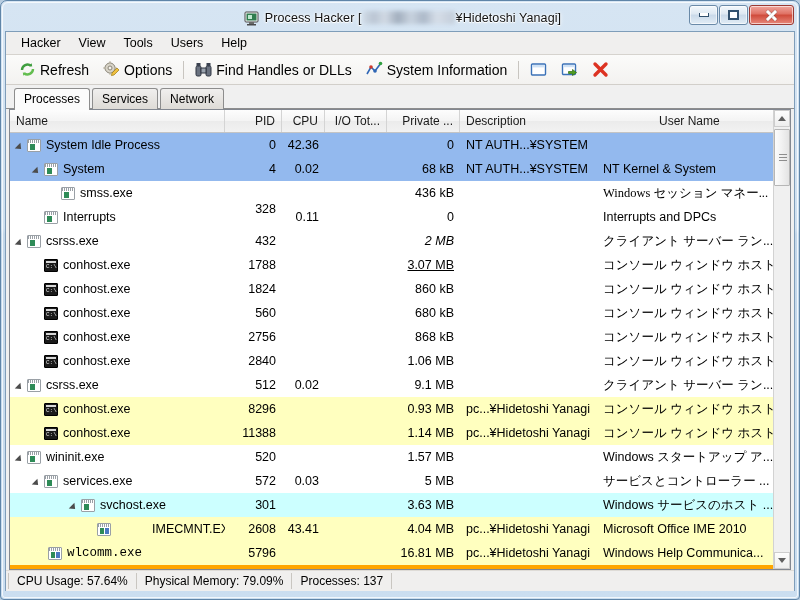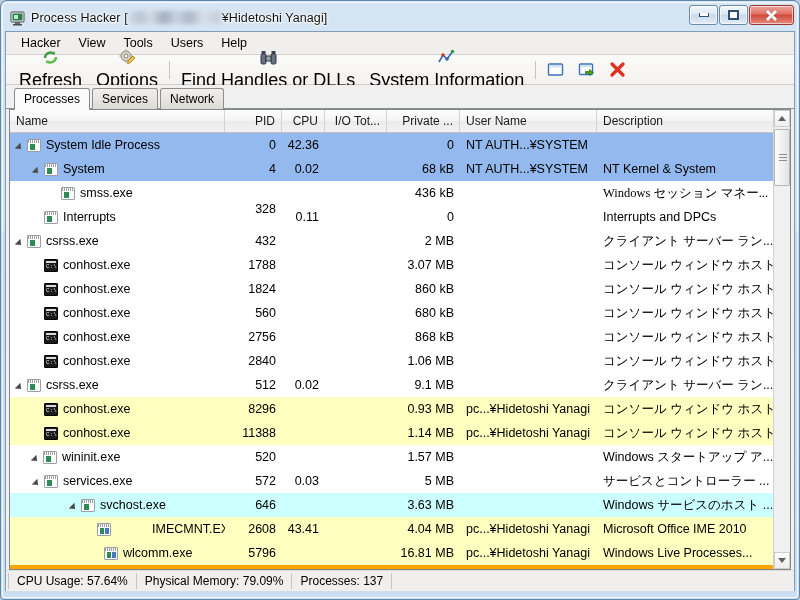--- a/index.html
+++ b/index.html
@@ -25,20 +25,21 @@
     border:1px solid rgba(255,255,255,.75); border-radius:6px 6px 3px 3px;
     pointer-events:none;
   }
 
   
   #titlebar {
     position: relative;
     height: 26px;
     display: flex; align-items: center;
     padding-left: 5px;
+    justify-content: center;
   }
   #app-icon {
     width:16px;height:16px;margin-right:5px;position:relative;flex:0 0 auto;
   }
   #title-text {
     font-size: 12.5px; color: #111; white-space: nowrap;
     text-shadow: 0 0 3px #fff, 0 0 5px #fff, 0 1px 0 #fff;
     letter-spacing: .1px;
   }
   #title-redact {
@@ -98,21 +99,21 @@
     font-size:12.5px; color:#000; padding:3px 9px; white-space:nowrap;
   }
 
   
   #toolbar {
     height:30px; display:flex; align-items:center;
     background:linear-gradient(180deg,#fbfbfa 0%,#f3f2f0 100%);
     border-bottom:1px solid #d2cfca;
     padding-left:6px;
   }
-  .tb-btn{ display:flex;align-items:center;gap:4px;padding:2px 7px;font-size:18px;color:#000;white-space:nowrap;flex-direction:column;}
+  .tb-btn{ display:flex;align-items:flex-end;gap:4px;padding:2px 7px;font-size:14px;color:#000;white-space:nowrap;}
   .tb-sep{ width:1px;height:18px;background:#c8c5c0;margin:0 4px;}
   .tbi{width:17px;height:17px;position:relative;flex:0 0 auto;}
 
   
   #tabstrip{
     height:24px;position:relative;background:#f0f0f0;
     padding-left:8px; display:flex; align-items:flex-end;
   }
   #tabstrip::after{
     content:"";position:absolute;left:0;right:0;bottom:0;height:1px;background:#8d8d8d;
@@ -378,22 +379,22 @@
     </div>
 
     <div id="listwrap">
 
       <div id="hdr">
           <div class="hc" style="width: 215px;">Name</div>
           <div class="hc r" style="width: 57px;">PID</div>
           <div class="hc r" style="width: 43px;">CPU</div>
           <div class="hc r" style="width: 62px;">I/O Tot...</div>
           <div class="hc r" style="width: 73px;">Private ...</div>
+          <div class="hc" style="width: 178px; flex: 1 1 0%; border-right: none;">Description</div>
           <div class="hc" style="width: 137px;">User Name</div>
-          <div class="hc" style="width: 178px; flex: 1 1 0%; border-right: none;">Description</div>
         </div>
 
       <div id="rows">
           <div class="row sel">
             <div class="cell" style="width: 215px; padding-left: 6px;">
               <span class="tri open"></span>
               <span class="ico app"></span>
               <span>System Idle Process</span>
             </div>
             <div class="cell r" style="width: 57px;">0</div>
@@ -444,34 +445,34 @@
           </div>
           <div class="row">
             <div class="cell" style="width: 215px; padding-left: 6px;">
               <span class="tri open"></span>
               <span class="ico app"></span>
               <span>csrss.exe</span>
             </div>
             <div class="cell r" style="width: 57px;">432</div>
             <div class="cell r" style="width: 43px;"></div>
             <div class="cell r" style="width: 62px;"></div>
-            <div class="cell r" style="width: 73px;">2 MB</div>
+            <div class="cell r" style="width: 73px; font-style: italic;">2 MB</div>
             <div class="cell" style="width: 137px;"></div>
             <div class="cell" style="width: 178px; flex: 1 1 0%;">クライアント サーバー ラン...</div>
           </div>
           <div class="row">
             <div class="cell" style="width: 215px; padding-left: 23px;">
               <span class="tri"></span>
               <span class="ico con"></span>
               <span>conhost.exe</span>
             </div>
             <div class="cell r" style="width: 57px;">1788</div>
             <div class="cell r" style="width: 43px;"></div>
             <div class="cell r" style="width: 62px;"></div>
-            <div class="cell r" style="width: 73px;">3.07 MB</div>
+            <div class="cell r" style="width: 73px; text-decoration: underline;">3.07 MB</div>
             <div class="cell" style="width: 137px;"></div>
             <div class="cell" style="width: 178px; flex: 1 1 0%;">コンソール ウィンドウ ホスト</div>
           </div>
           <div class="row">
             <div class="cell" style="width: 215px; padding-left: 23px;">
               <span class="tri"></span>
               <span class="ico con"></span>
               <span>conhost.exe</span>
             </div>
             <div class="cell r" style="width: 57px;">1824</div>
@@ -553,21 +554,21 @@
               <span>conhost.exe</span>
             </div>
             <div class="cell r" style="width: 57px;">11388</div>
             <div class="cell r" style="width: 43px;"></div>
             <div class="cell r" style="width: 62px;"></div>
             <div class="cell r" style="width: 73px;">1.14 MB</div>
             <div class="cell" style="width: 137px;">pc...¥Hidetoshi Yanagi</div>
             <div class="cell" style="width: 178px; flex: 1 1 0%;">コンソール ウィンドウ ホスト</div>
           </div>
           <div class="row">
-            <div class="cell" style="width: 215px; padding-left: 22px;">
+            <div class="cell" style="width: 215px; padding-left: 6px;">
               <span class="tri open"></span>
               <span class="ico app"></span>
               <span>wininit.exe</span>
             </div>
             <div class="cell r" style="width: 57px;">520</div>
             <div class="cell r" style="width: 43px;"></div>
             <div class="cell r" style="width: 62px;"></div>
             <div class="cell r" style="width: 73px;">1.57 MB</div>
             <div class="cell" style="width: 137px;"></div>
             <div class="cell" style="width: 178px; flex: 1 1 0%;">Windows スタートアップ ア...</div>
@@ -584,52 +585,52 @@
             <div class="cell r" style="width: 73px;">5 MB</div>
             <div class="cell" style="width: 137px;"></div>
             <div class="cell" style="width: 178px; flex: 1 1 0%;">サービスとコントローラー ...</div>
           </div>
           <div class="row c">
             <div class="cell" style="width: 215px; padding-left: 60px;">
               <span class="tri open"></span>
               <span class="ico app"></span>
               <span>svchost.exe</span>
             </div>
-            <div class="cell r" style="width: 57px;">646</div>
+            <div class="cell r" style="width: 57px;">301</div>
             <div class="cell r" style="width: 43px;"></div>
             <div class="cell r" style="width: 62px;"></div>
             <div class="cell r" style="width: 73px;">3.63 MB</div>
             <div class="cell" style="width: 137px;"></div>
             <div class="cell" style="width: 178px; flex: 1 1 0%;">Windows サービスのホスト ...</div>
           </div>
           <div class="row y">
             <div class="cell" style="width: 215px; padding-left: 40px; gap: 36px;">
               <span class="tri"></span>
               <span class="ico off"></span>
               <span>IMECMNT.EXE</span>
             </div>
             <div class="cell r" style="width: 57px;">2608</div>
             <div class="cell r" style="width: 43px;">43.41</div>
             <div class="cell r" style="width: 62px;"></div>
             <div class="cell r" style="width: 73px;">4.04 MB</div>
             <div class="cell" style="width: 137px;">pc...¥Hidetoshi Yanagi</div>
             <div class="cell" style="width: 178px; flex: 1 1 0%;">Microsoft Office IME 2010</div>
           </div>
           <div class="row y">
-            <div class="cell" style="width: 215px; padding-left: 83px;">
+            <div class="cell" style="width: 215px; padding-left: 27px; font-family: Liberation Mono, monospace;">
               <span class="tri"></span>
               <span class="ico off"></span>
               <span>wlcomm.exe</span>
             </div>
             <div class="cell r" style="width: 57px;">5796</div>
             <div class="cell r" style="width: 43px;"></div>
             <div class="cell r" style="width: 62px;"></div>
             <div class="cell r" style="width: 73px;">16.81 MB</div>
             <div class="cell" style="width: 137px;">pc...¥Hidetoshi Yanagi</div>
-            <div class="cell" style="width: 178px; flex: 1 1 0%;">Windows Live Processes...</div>
+            <div class="cell" style="width: 178px; flex: 1 1 0%;">Windows Help Communica...</div>
           </div>
           <div class="row o">
             <div class="cell r" style="width: 62px;"></div>
           </div>
         </div>
 
       <div id="vsb">
         <div class="sbtn up">
             <span class="arrow-u"></span>
           </div>

